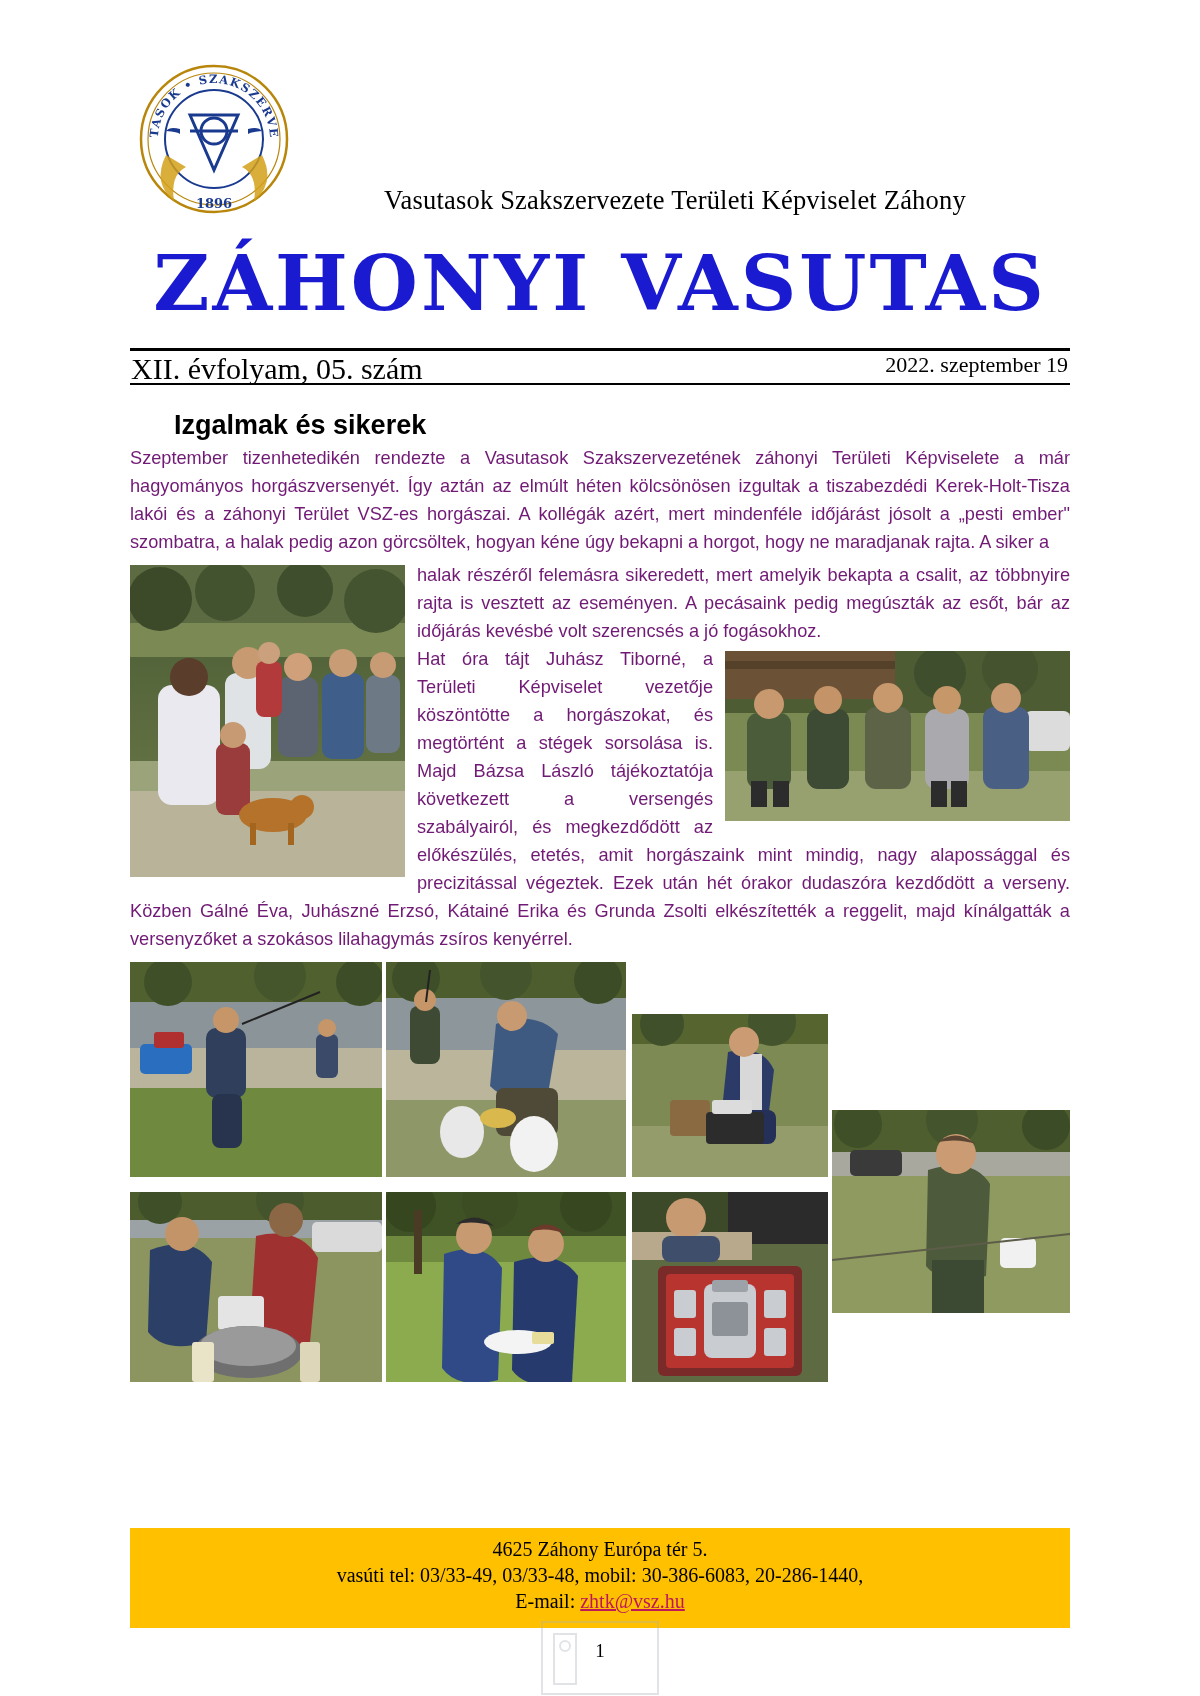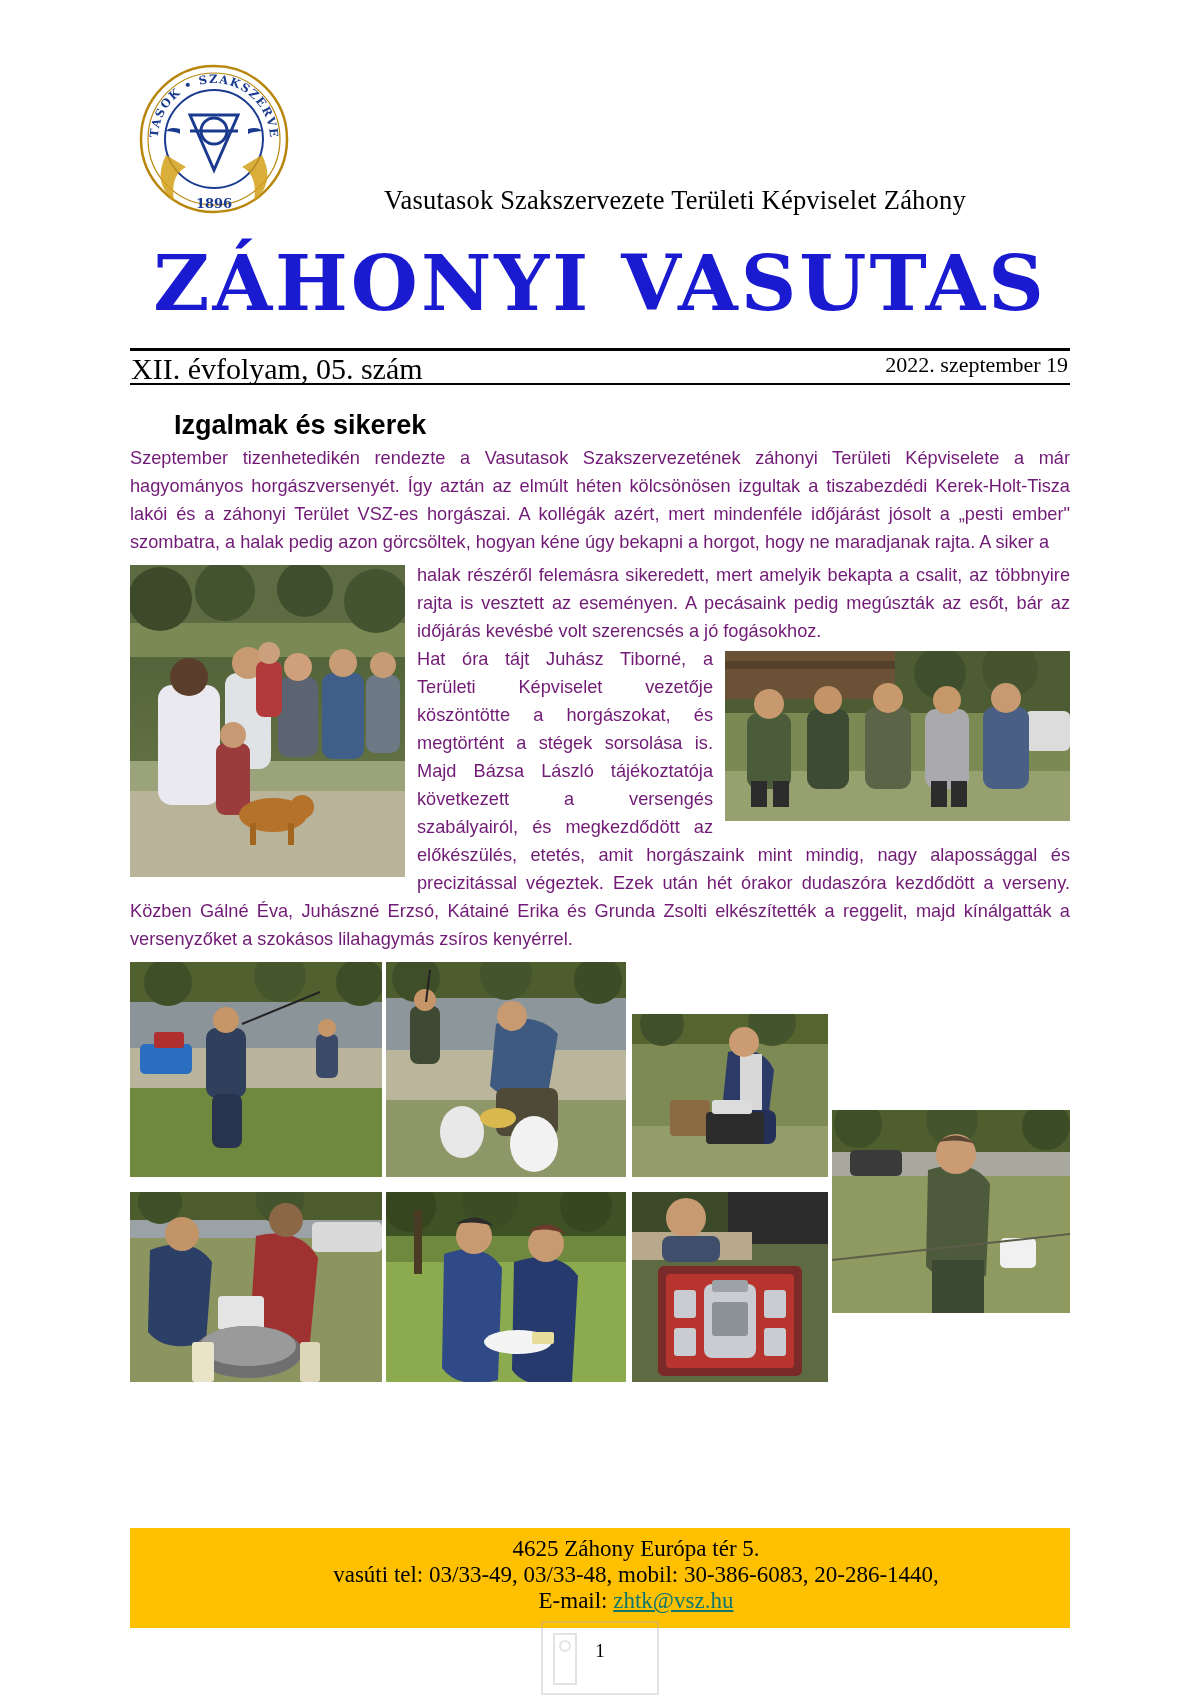--- a/index.html
+++ b/index.html
@@ -164,26 +164,25 @@
     height: 100px;
     background: #ffc000;
   }
   .footer-text {
     position: absolute;
     left: 130px;
     top: 1536px;
     width: 940px;
     text-align: center;
     font-family: "Liberation Serif", serif;
-    font-size: 23px;
+    font-size: 20px;
     line-height: 26px;
-    padding-left: 36px;
   }
   .footer-text a {
-    color: #0f766e;
+    color: #be185d;
     text-decoration: underline;
   }
   .page-num {
     position: absolute;
     left: 0;
     top: 1640px;
     width: 1200px;
     text-align: center;
     font-family: "Liberation Serif", serif;
     font-size: 19px;

